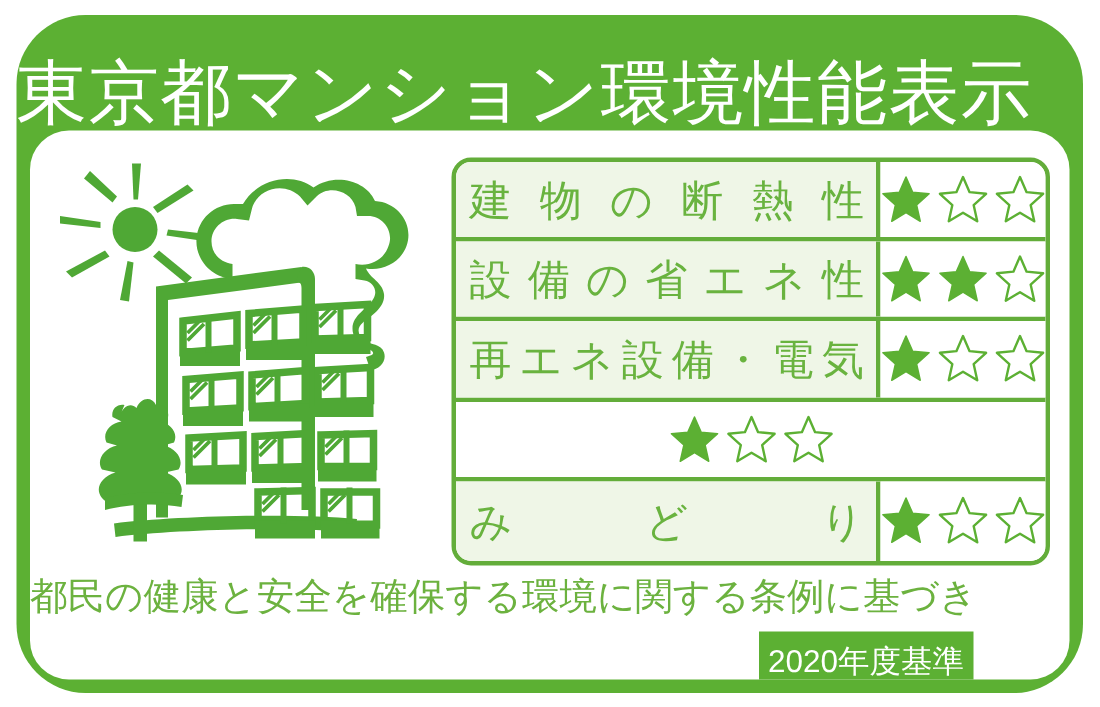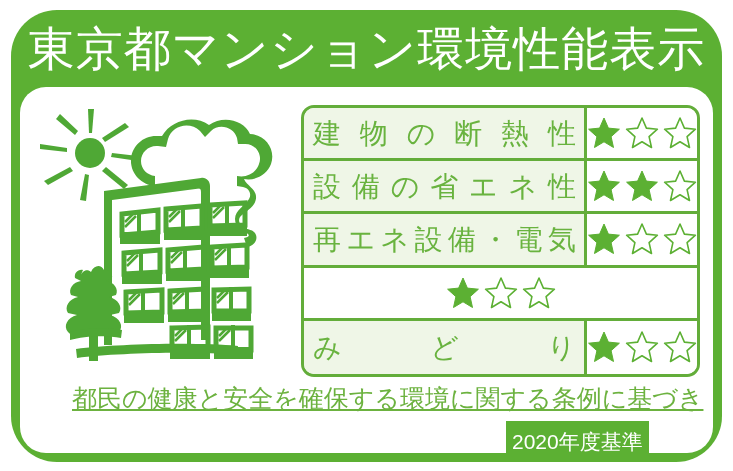--- a/index.html
+++ b/index.html
@@ -20,23 +20,23 @@
     left:11px; top:10px;
     width:711px; height:452px;
     background:#5cb033;
     border-radius:46px;
     box-sizing:border-box;
   }
 
   
   #title{
     position:absolute;
-    left:0; top:11px;
+    left:0; top:24px;
     width:711px;
-    text-align:center;
+    text-align:left;
     color:#ffffff;
     font-size:47px;
     line-height:56px;
     letter-spacing:1px;
     font-weight:400;
     white-space:nowrap;
   }
 
   
   #white-panel{
@@ -109,23 +109,21 @@
   
   #note{
     position:absolute;
     left:0px; top:294px;
     width:693px;
     color:#6cb23f;
     font-size:25px;
     line-height:34px;
   }
   #note .line{
-    padding-left:52px;
     white-space:nowrap;
-    text-decoration:underline;
   }
   #badge{
     position:absolute;
     left:486px; top:334px;
     background:#5cb033;
     color:#ffffff;
     font-size:21px;
     line-height:39px;
     padding:1px 6px 3px 6px;
     white-space:nowrap;

